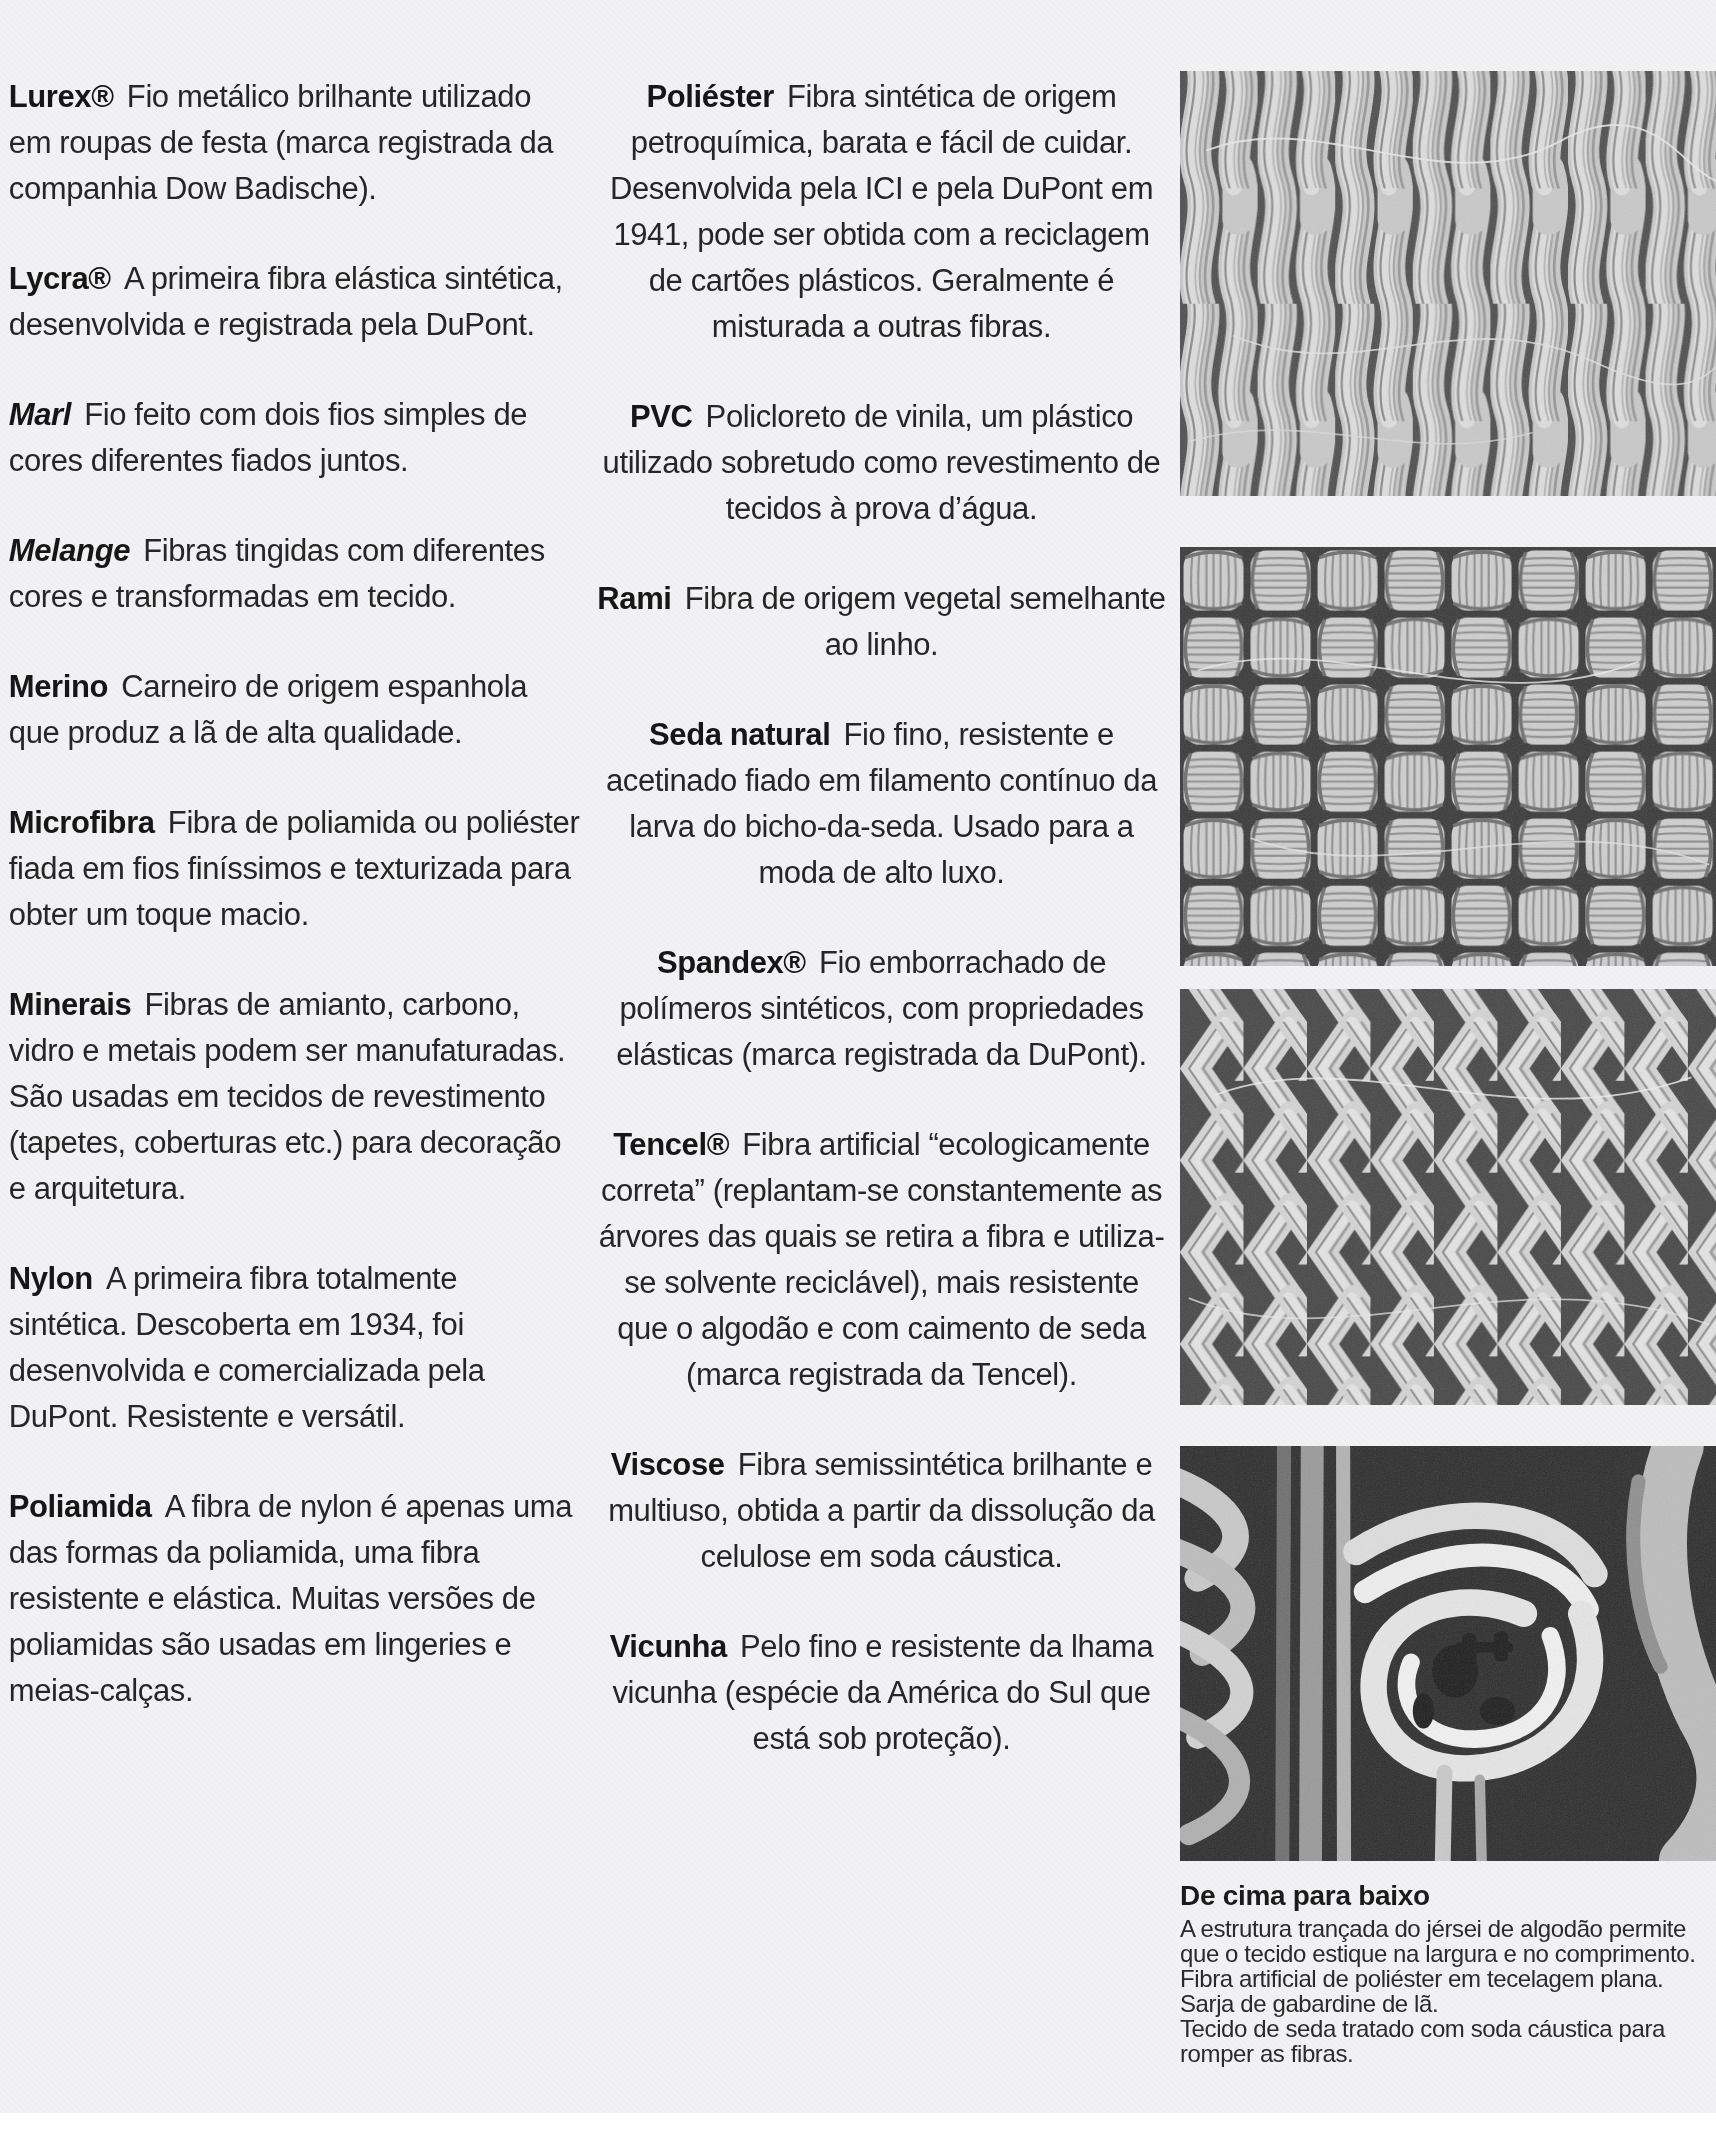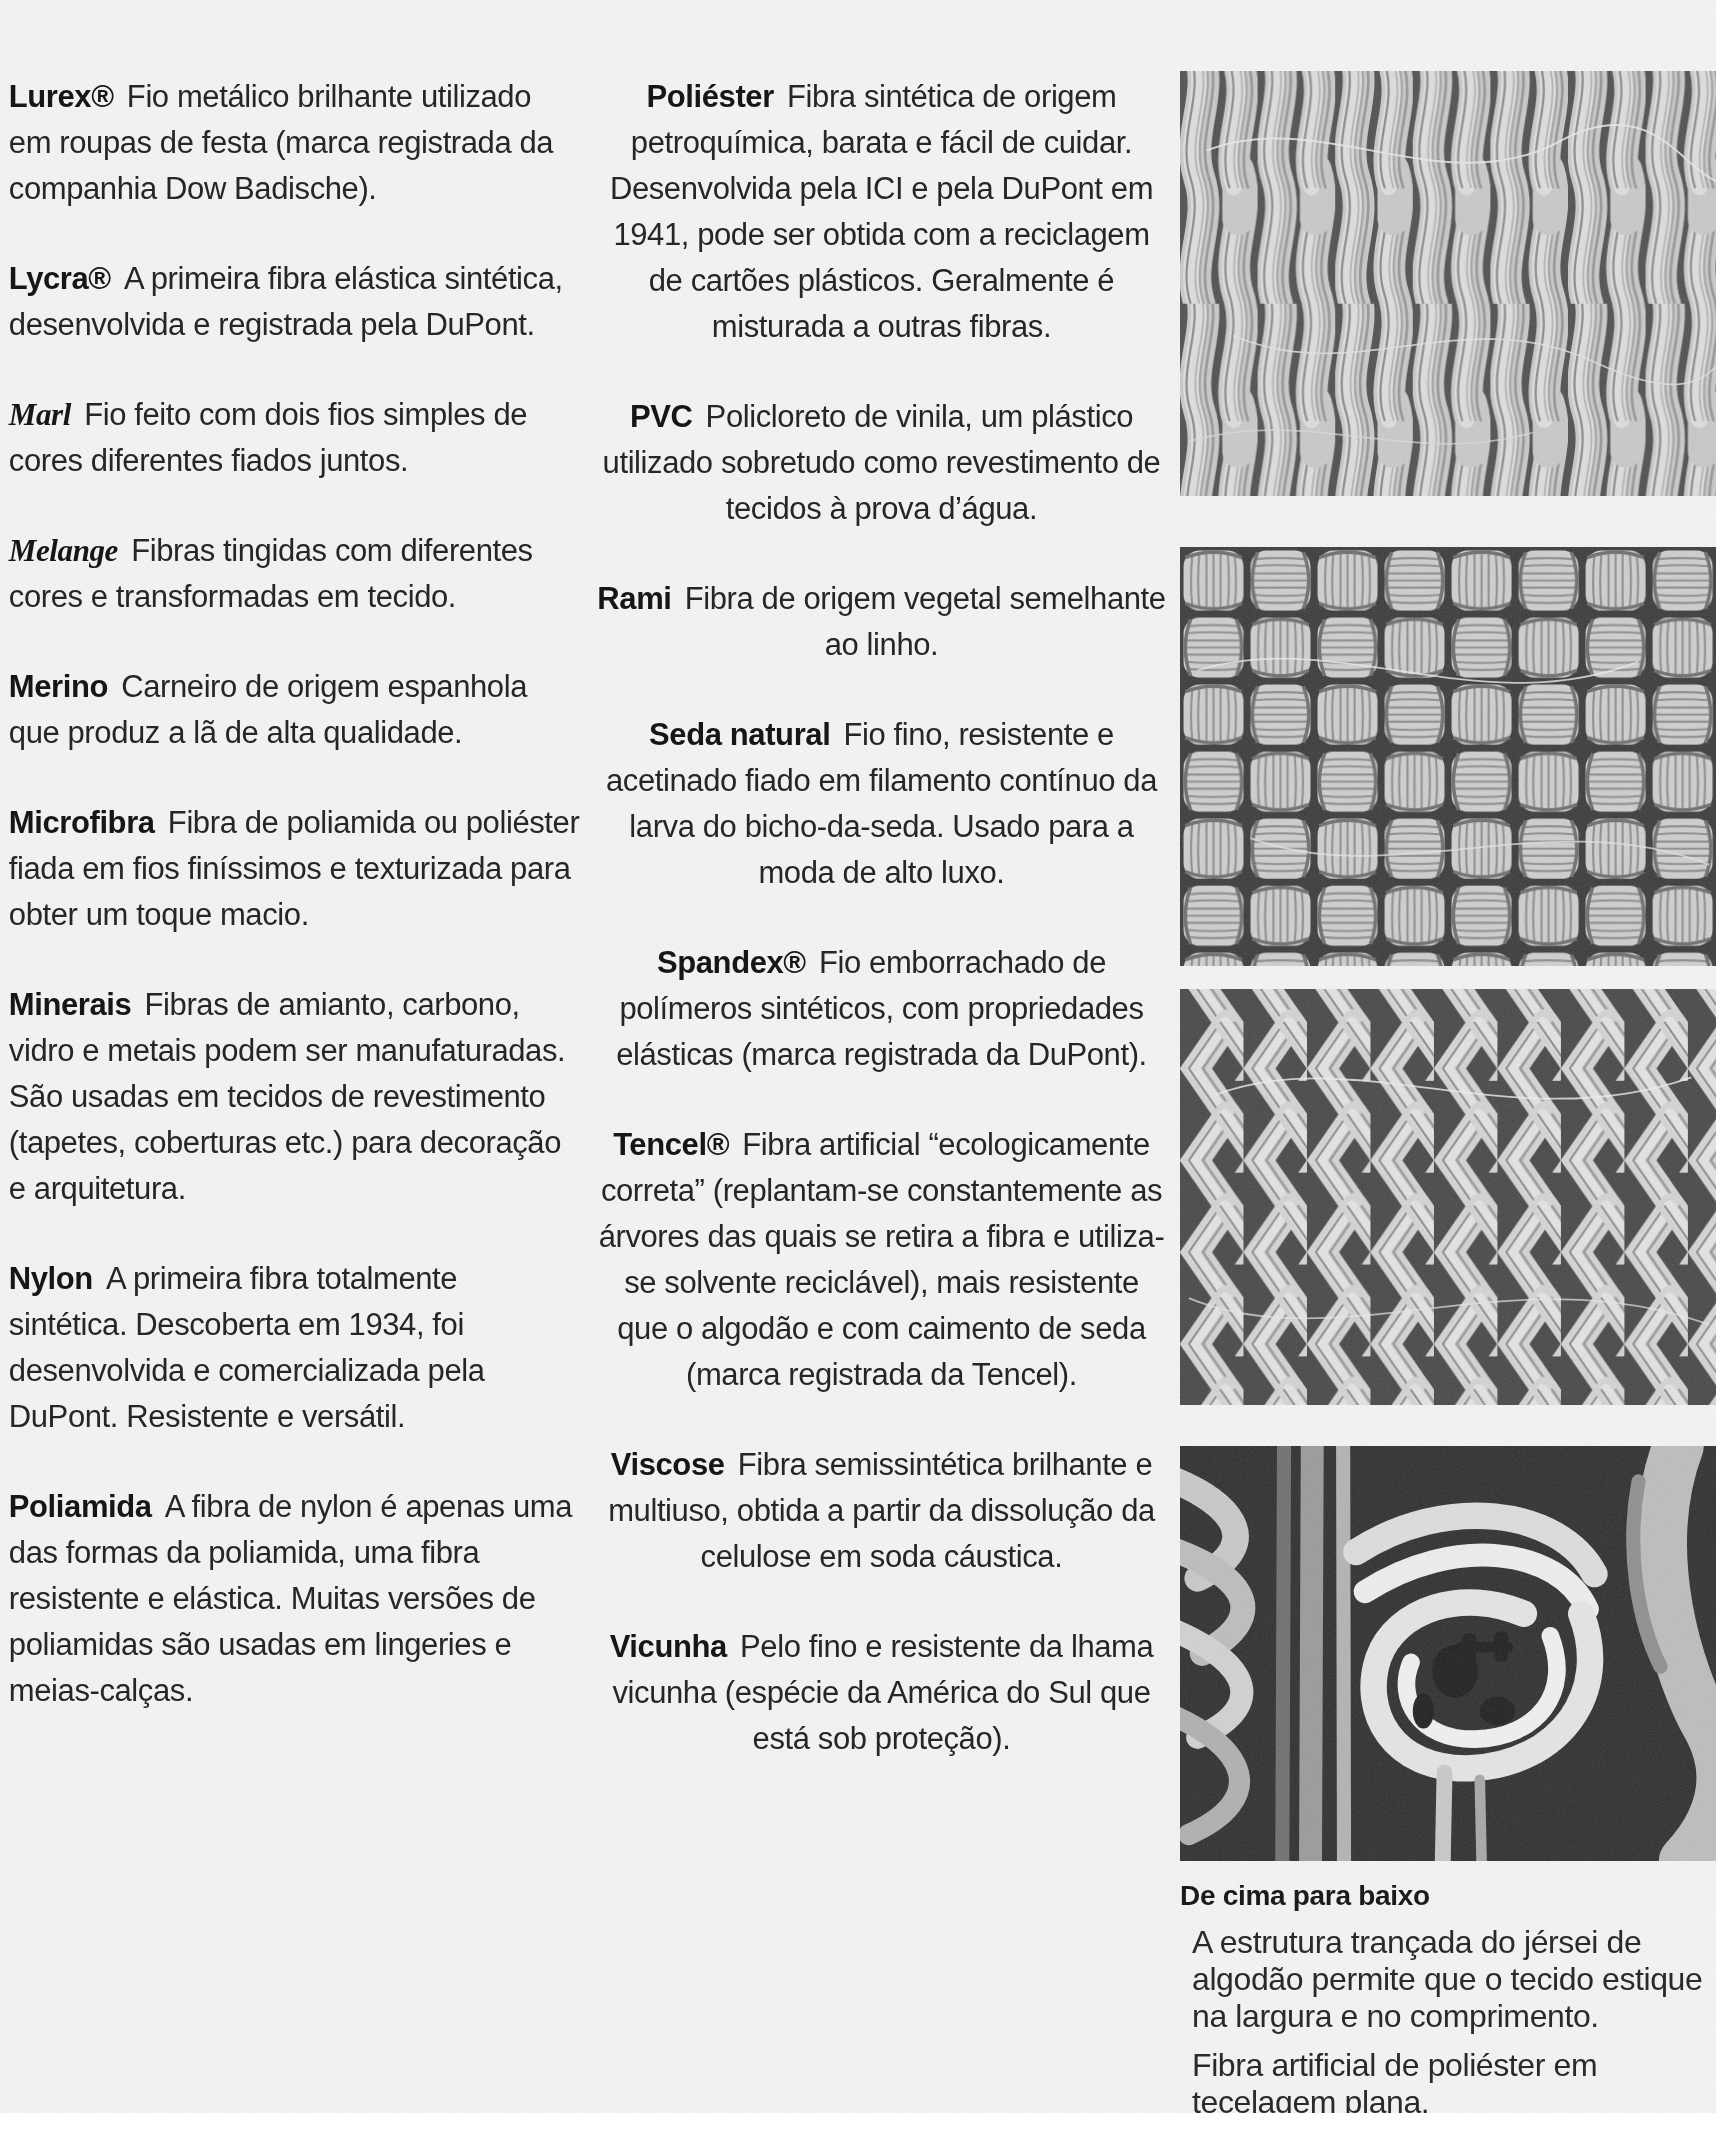--- a/index.html
+++ b/index.html
@@ -17,40 +17,40 @@
   .col-left{left:8.8px; width:572px;}
   .col-mid{left:595px; width:573px;text-align:center;}
   .entry{
     margin:0 0 44px 0;
     font-size:31px;
     line-height:46px;
     letter-spacing:-0.4px;
     color:#262626;
   }
   .term{font-weight:700; color:#161616; margin-right:13.2px;}
-  .term.i{font-style:italic;font-family:Liberation Serif, serif;}
+  .term.i{font-style:italic;}
   .fig{position:absolute; left:1180px; width:537px; background:#4a4a4a; overflow:hidden;}
   .fig svg{display:block; width:100%; height:100%;}
   #fig1{top:71px;   height:425px;}
   #fig2{top:547px;  height:419px;}
   #fig3{top:989px; height:416px;}
   #fig4{top:1446px; height:415px; background:#2c2c2c;}
   .caption{position:absolute; left:1180px; top:1879px; width:537px;}
   .cap-title{
     margin:0 0 4.4px 0;
     font-size:28px;
     font-weight:700;
     line-height:33px;
     color:#1b1b1b;
     letter-spacing:-0.3px;
   }
   .cap-line{
-    margin:12px;
-    font-size:32px;
-    line-height:37px;
+    margin:0;
+    font-size:24px;
+    line-height:25px;
     letter-spacing:-0.4px;
     color:#2a2a2a;
   }
 </style>
 </head>
 <body>
 
 <div class="page">
 
   <div class="glossary-col col-left">

